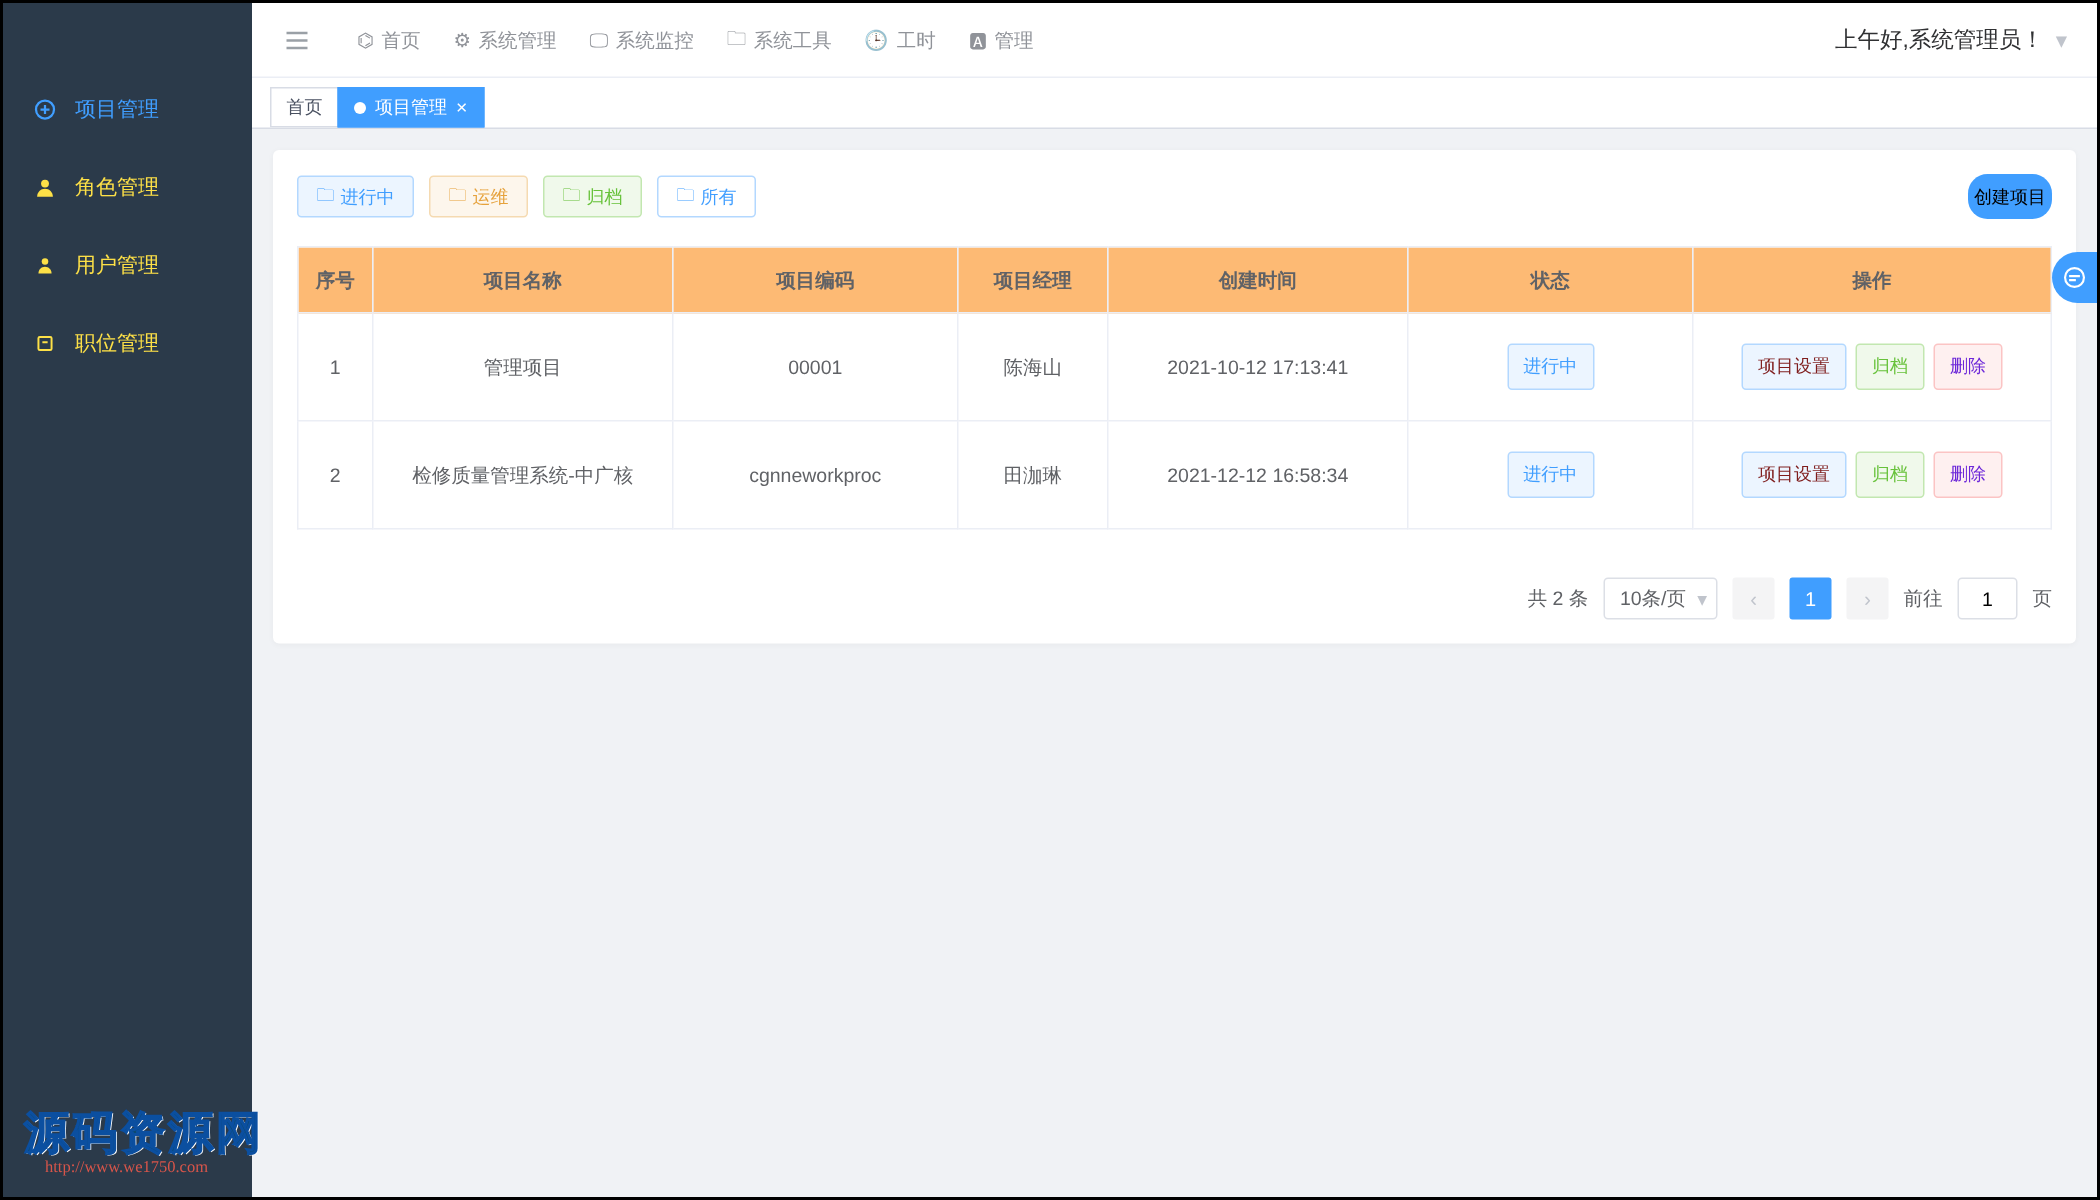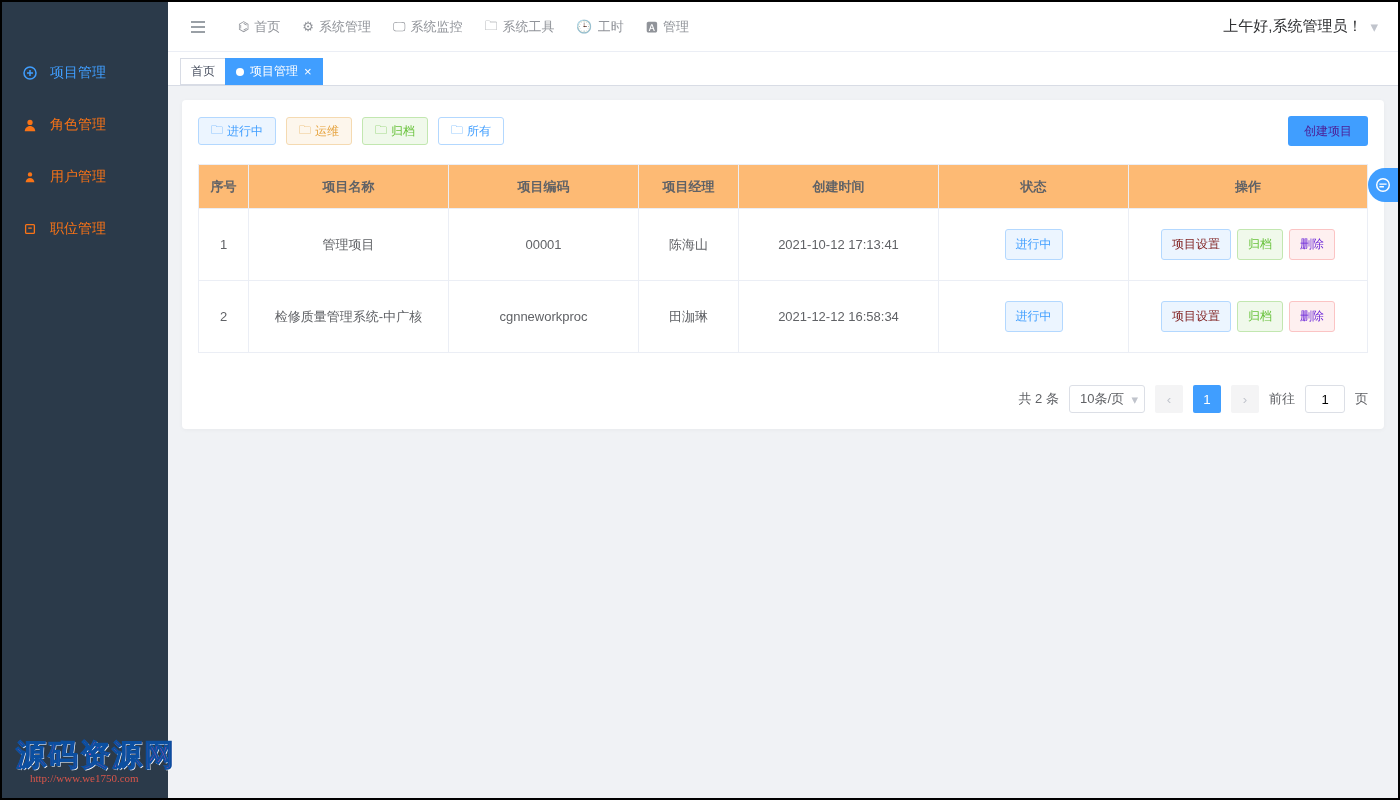--- a/index.html
+++ b/index.html
@@ -1,19 +1,19 @@
 <!DOCTYPE html>
 <html><head>
 <meta charset="utf-8">
 <style>
 * { margin: 0; padding: 0; box-sizing: border-box; }
 body { font-family: "Helvetica Neue", Arial, "PingFang SC", "Microsoft YaHei", sans-serif; font-size: 13px; color: #606266; background: #fff; border: 2px solid #000; width: 1400px; height: 800px; overflow: hidden; position: relative; }
 .layout { display: flex; height: 100%; }
 .sidebar { width: 166px; background: #2b3a4a; height: 100%; flex-shrink: 0; padding-top: 45px; }
-.sidebar-item { display: flex; align-items: center; padding: 0 20px; height: 52px; color: #f97316; cursor: pointer; font-size: 14px; gap: 12px; }
+.sidebar-item { display: flex; align-items: center; padding: 0 20px; height: 52px; color: #fde047; cursor: pointer; font-size: 14px; gap: 12px; }
 .sidebar-item.active { color: #409eff; }
 .sidebar-item .icon { width: 16px; height: 16px; display: flex; align-items: center; justify-content: center; }
 .main { flex: 1; display: flex; flex-direction: column; background: #f0f2f5; overflow: hidden; }
 .topbar { height: 50px; background: #fff; display: flex; align-items: center; padding: 0 20px; border-bottom: 1px solid #ebeef5; gap: 10px; }
 .hamburger-icon { width: 20px; height: 20px; cursor: pointer; color: #9aa0a6; }
 .nav-menu { display: flex; gap: 22px; margin-left: 20px; }
 .nav-item { color: #909399; font-size: 13px; display: flex; align-items: center; gap: 5px; cursor: pointer; }
 .topbar-right { margin-left: auto; display: flex; align-items: center; gap: 8px; font-size: 15px; color: #303133; }
 .dropdown-caret { color: #c0c4cc; }
 .tabbar { height: 34px; background: #fff; border-bottom: 1px solid #d8dce5; padding: 0 12px; display: flex; align-items: flex-end; gap: 0; }
@@ -23,38 +23,38 @@
 .tab-dot { width: 8px; height: 8px; border-radius: 50%; background: #fff; display: inline-block; }
 .tab-close { font-size: 13px; line-height: 1; }
 .content { padding: 14px; flex: 1; overflow: auto; }
 .card { background: #fff; border-radius: 4px; padding: 16px; box-shadow: 0 1px 4px rgba(0,0,0,0.04); }
 .filter-row { display: flex; gap: 10px; align-items: center; }
 .filter-btn { height: 28px; border: 1px solid; background: #fff; border-radius: 3px; padding: 0 12px; font-size: 12px; display: flex; align-items: center; gap: 4px; cursor: pointer; }
 .filter-btn.blue { color: #409eff; border-color: #b3d8ff; background: #ecf5ff; }
 .filter-btn.orange { color: #e6a23c; border-color: #f5dab1; background: #fdf6ec; }
 .filter-btn.green { color: #67c23a; border-color: #c2e7b0; background: #f0f9eb; }
 .filter-btn.plain-blue { color: #409eff; border-color: #b3d8ff; background: #fff; }
-.create-btn { margin-left: auto; background: #409eff; color: #4c1d95; border: none; height: 30px; padding: 0 16px; border-radius: 3px; font-size: 12px; cursor: pointer; }
+.create-btn { margin-left: auto; background: #409eff; color: #000000; border: none; height: 30px; padding: 0 4px; border-radius: 13px; font-size: 12px; cursor: pointer; }
 .table { width: 100%; border-collapse: collapse; margin-top: 18px; }
 .table th, .table td { border: 1px solid #ebeef5; text-align: center; padding: 0 8px; font-size: 13px; color: #606266; }
 .table th { height: 44px; background: #fdba74; font-weight: 600; color: #606266; margin-top: 36px; }
 .table td { height: 72px; }
 .status-btn { display: inline-block; color: #409eff; border: 1px solid #b3d8ff; background: #ecf5ff; padding: 6px 10px; border-radius: 3px; font-size: 12px; }
 .action-btn { display: inline-block; padding: 6px 10px; border-radius: 3px; font-size: 12px; border: 1px solid; margin: 0 3px; cursor: pointer; }
 .action-btn.blue { color: #7f1d1d; border-color: #b3d8ff; background: #ecf5ff; }
 .action-btn.green { color: #67c23a; border-color: #c2e7b0; background: #f0f9eb; }
 .action-btn.red { color: #6d28d9; border-color: #fbc4c4; background: #fef0f0; }
 .pagination { display: flex; align-items: center; justify-content: flex-end; gap: 10px; margin-top: 32px; font-size: 13px; color: #606266; }
 .page-select { height: 28px; border: 1px solid #dcdfe6; border-radius: 3px; padding: 0 20px 0 10px; font-size: 13px; color: #606266; position: relative; display: flex; align-items: center; }
 .page-btn { width: 28px; height: 28px; border: none; background: #f4f4f5; color: #c0c4cc; border-radius: 2px; cursor: pointer; display: flex; align-items: center; justify-content: center; }
 .page-btn.active { background: #409eff; color: #fff; }
 .page-input { width: 40px; height: 28px; border: 1px solid #dcdfe6; border-radius: 3px; text-align: center; font-size: 13px; }
 .float-btn { position: absolute; right: 0; top: 166px; width: 30px; height: 34px; background: #409eff; border-radius: 17px 0 0 17px; display: flex; align-items: center; justify-content: center; color: #fff; cursor: pointer; }
 .watermark { position: absolute; bottom: 14px; left: 14px; font-family: "KaiTi", serif; }
-.watermark-main { font-size: 30px; font-weight: bold; color: #ec4899; letter-spacing: 2px; -webkit-text-stroke: 1px #0b4fa0; text-shadow: 1px 1px 0 #fff; }
+.watermark-main { font-size: 30px; font-weight: bold; color: #0c4a6e; letter-spacing: 2px; -webkit-text-stroke: 1px #0b4fa0; text-shadow: 1px 1px 0 #fff; }
 .watermark-sub { font-size: 11px; color: #d8554a; margin-top: -4px; margin-left: 14px; }
 svg { display: block; }
 </style>
 </head>
 <body>
 
 <div class="layout">
   <div class="sidebar">
     <div class="sidebar-item active">
       <span class="icon">

